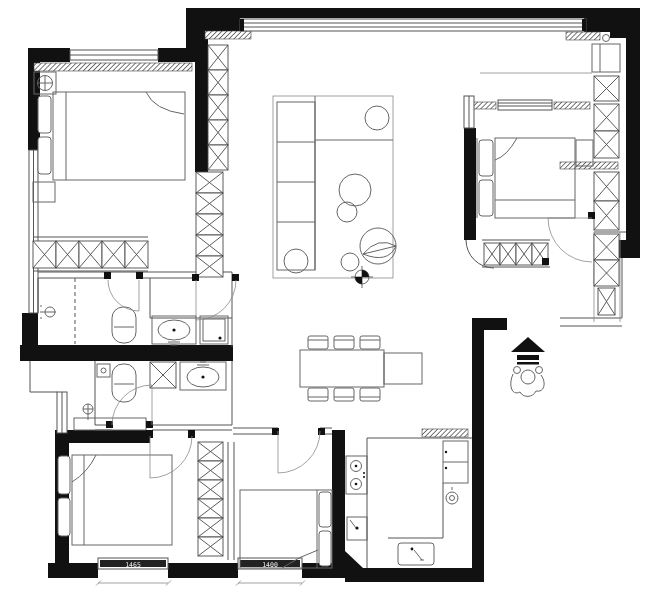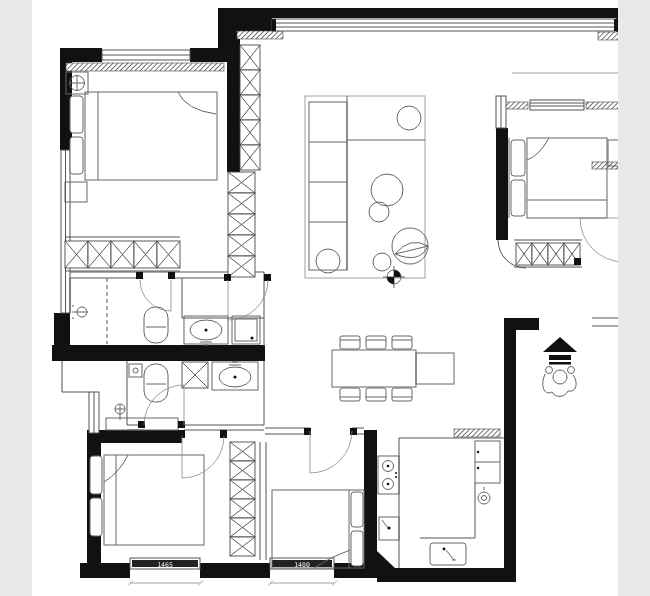--- a/index.html
+++ b/index.html
@@ -1,16 +1,16 @@
 <!DOCTYPE html>
 <html><head>
 <meta charset="utf-8">
 <style>
   html,body{margin:0;padding:0;background:#e8e8e8;}
-  .stage{width:586px;height:596px;background:#ffffff;position:relative;margin:0 auto;
+  .stage{width:650px;height:596px;background:#ffffff;position:relative;margin:0 auto;
          font-family:"DejaVu Sans",sans-serif;overflow:hidden;}
   svg{display:block;}
   .wall{fill:#111111;stroke:none;}
   .ln{fill:none;stroke:#555555;stroke-width:1;}
   .thin{fill:none;stroke:#8a8a8a;stroke-width:.8;}
   .furn{fill:#ffffff;stroke:#666666;stroke-width:1;}
   .furno{fill:none;stroke:#666666;stroke-width:1;}
   .dash{stroke-dasharray:4 3;}
   .hatchrect{fill:url(#hatch);stroke:#444444;stroke-width:.6;}
   .winframe{fill:#ffffff;stroke:#555555;stroke-width:1;}

